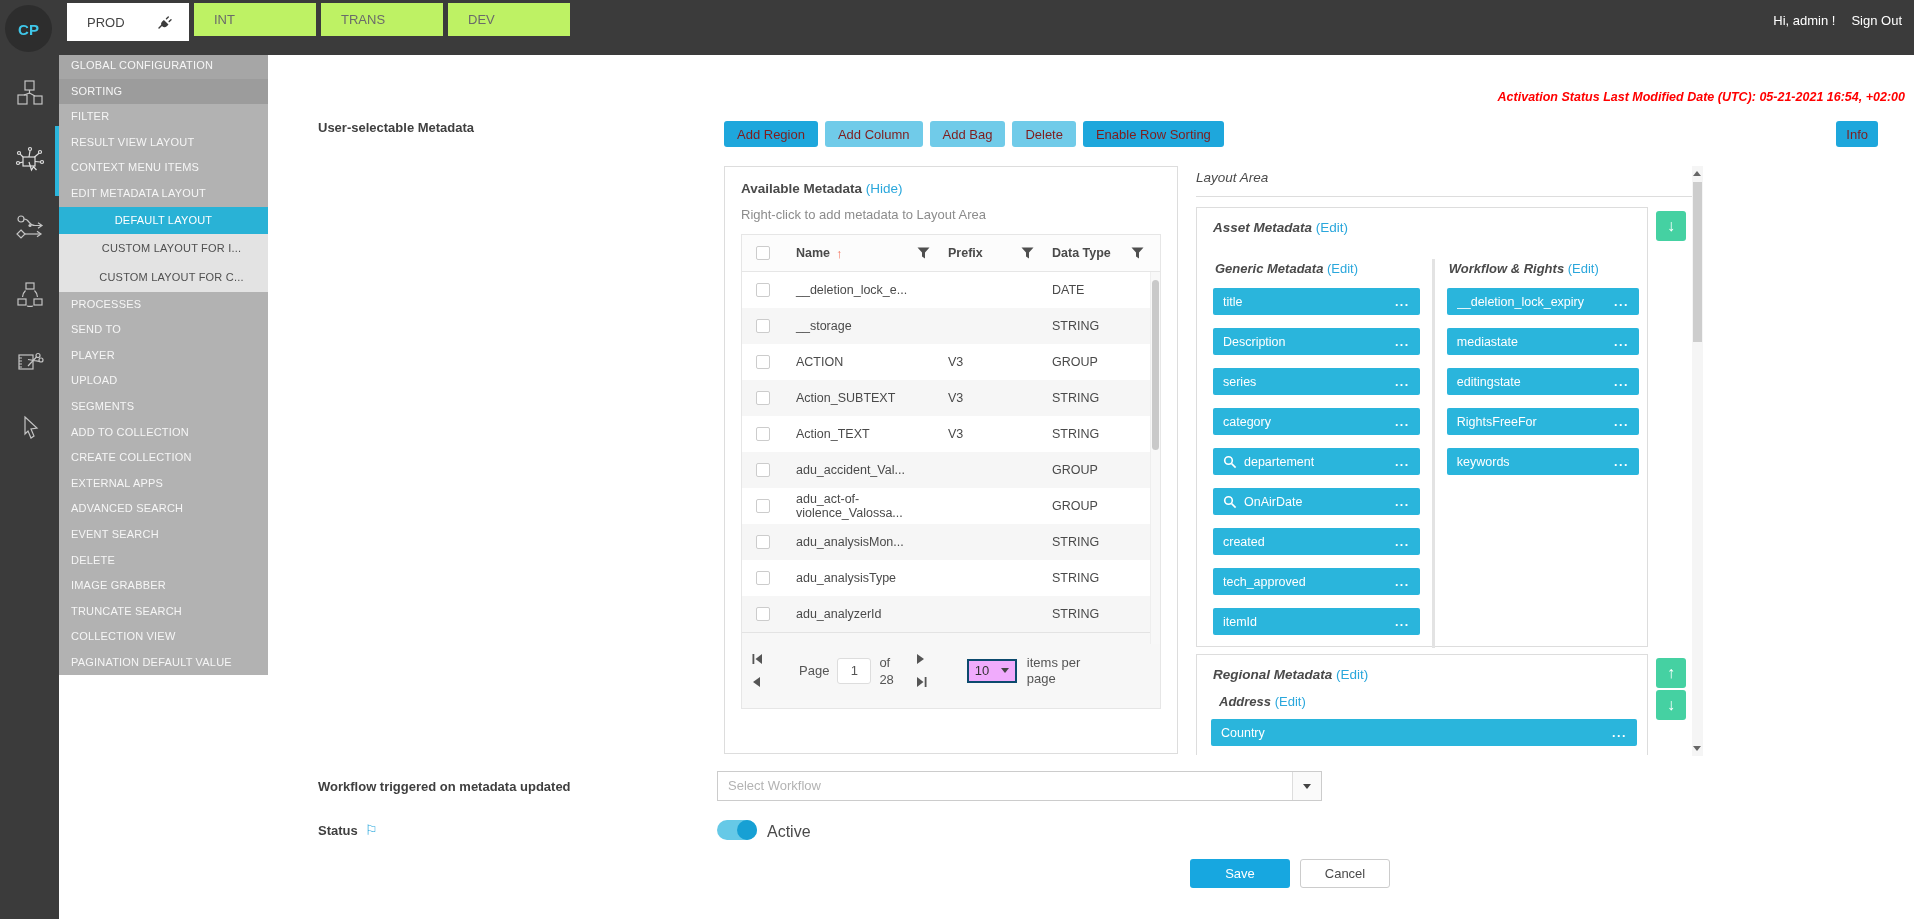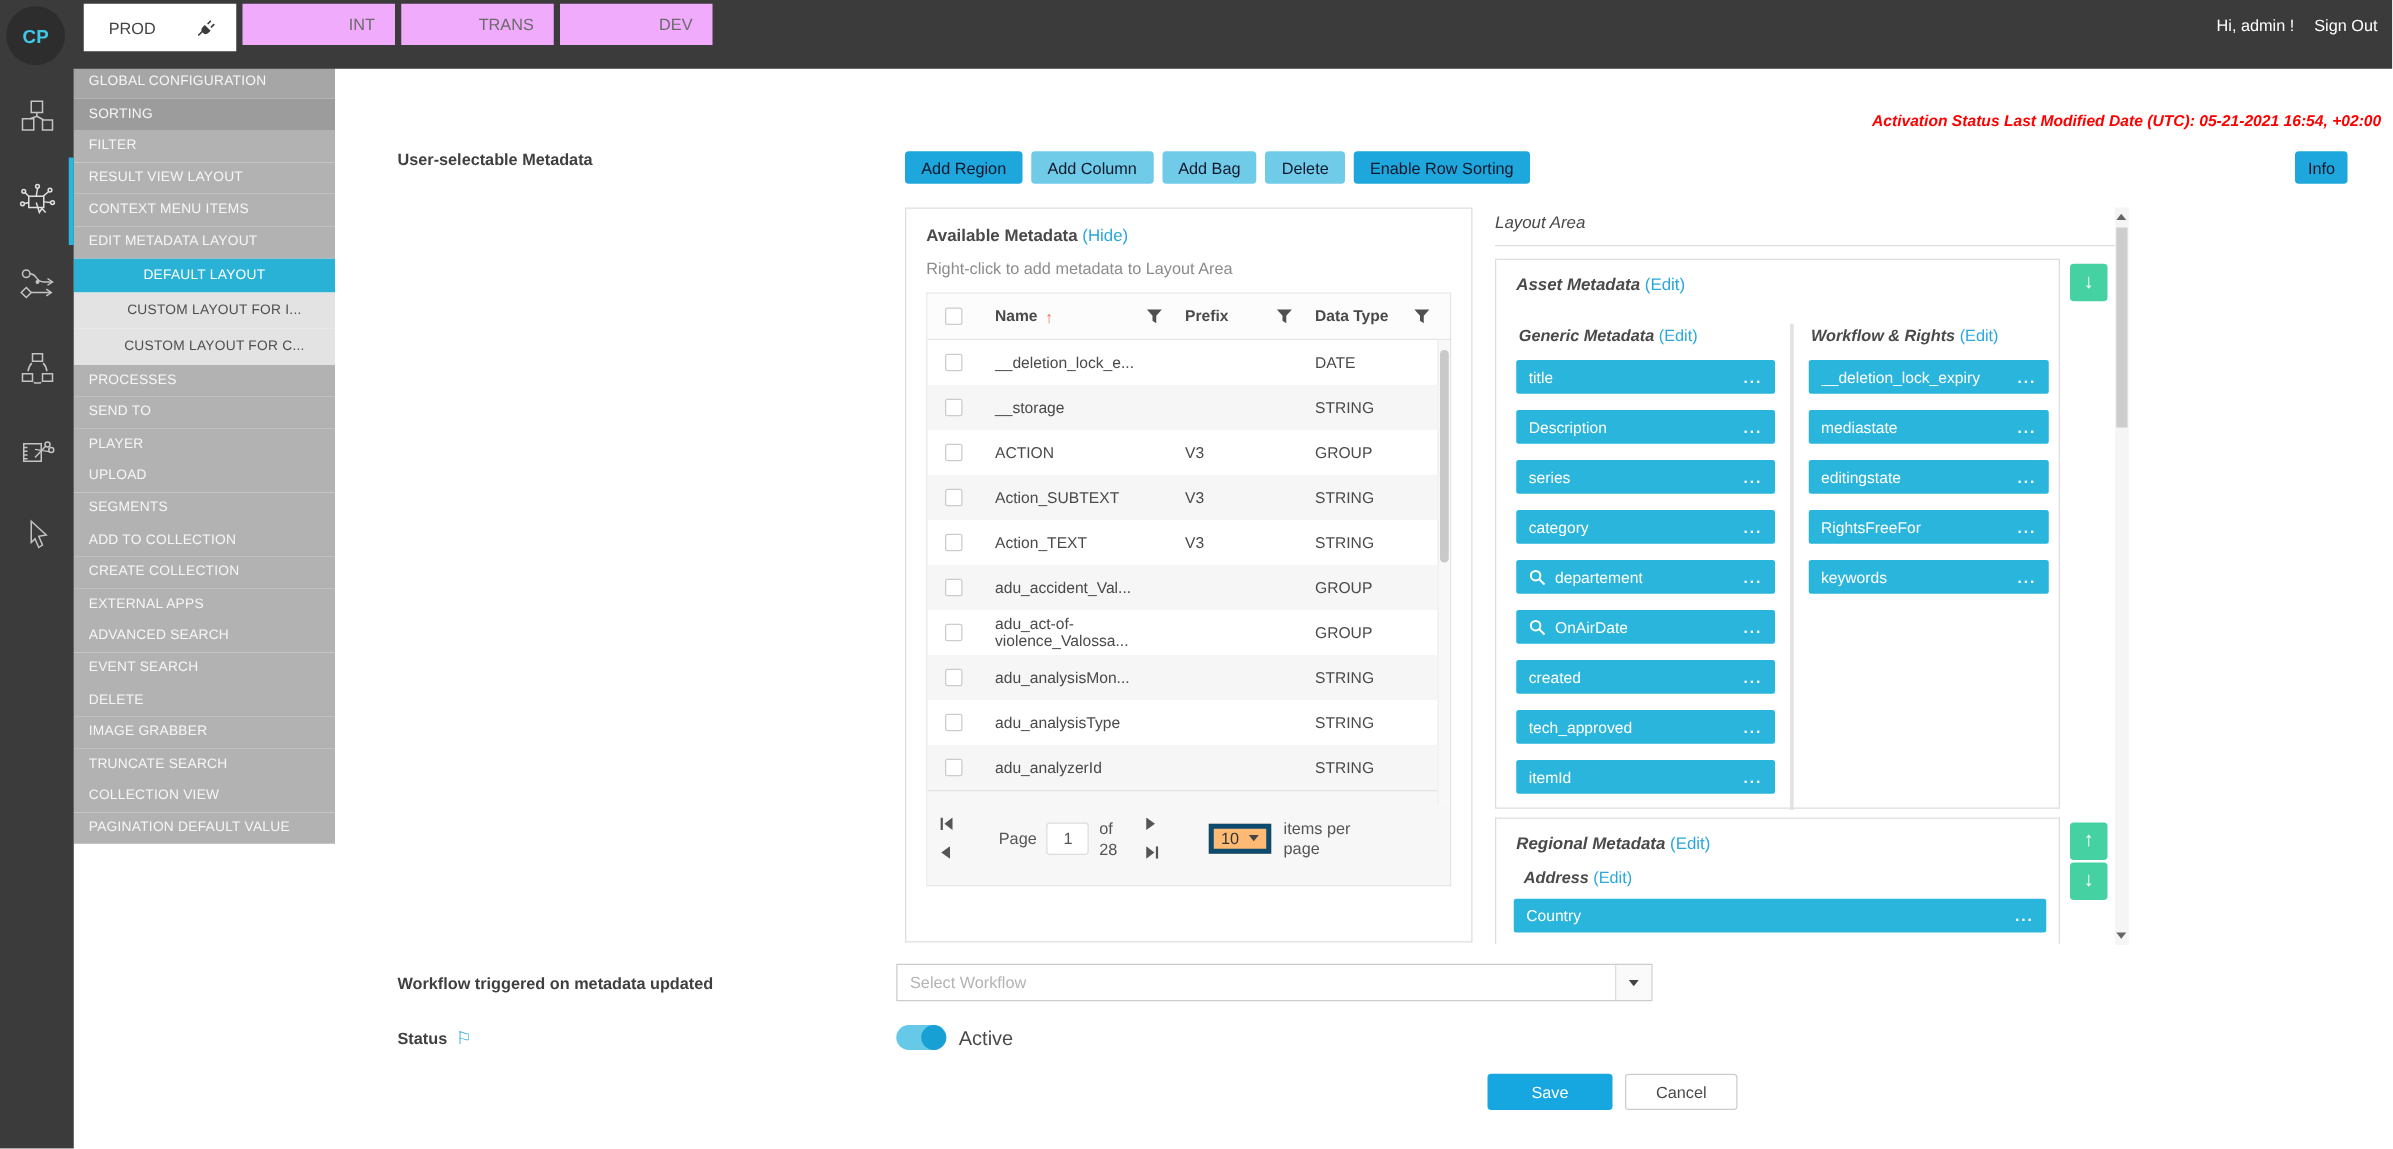--- a/index.html
+++ b/index.html
@@ -5,22 +5,22 @@
   * { box-sizing: border-box; margin: 0; padding: 0; }
   html,body { background:#fff; }
   body { font-family: "Liberation Sans", "DejaVu Sans", sans-serif; }
   .page { position: relative; width: 1914px; height: 919px; background:#fff; overflow: hidden; }
 
   
   .topbar { position:absolute; left:0; top:0; width:1914px; height:55px; background:#3b3b3b; z-index:4; }
   .logo-circle { position:absolute; left:5px; top:5px; width:47px; height:47px; border-radius:50%;
     background:#2d2d2d; color:#3fc6e8; font-size:15px; font-weight:bold; text-align:center; line-height:50px; z-index:6; }
   .tabs { position:absolute; left:67px; top:3px; display:flex; gap:5px; }
-  .tab { width:122px; height:33px; background:#f0abfc; color:#6a6a6a; font-size:13px;
-    display:flex; align-items:center; padding:0 16px 0 20px; cursor:pointer;justify-content:flex-end; }
+  .tab { width:122px; height:33px; background:#bef264; color:#6a6a6a; font-size:13px;
+    display:flex; align-items:center; padding:0 16px 0 20px; cursor:pointer; }
   .tab.active { background:#fff; color:#444; height:38px; justify-content:space-between; }
   .topbar-right { position:absolute; right:12px; top:0; height:41px; display:flex; align-items:center; gap:16px;
     color:#fff; font-size:13px; }
   .topbar-right .signout { cursor:pointer; }
 
   
   .rail { position:absolute; left:0; top:41px; width:59px; height:878px; background:#3b3b3b; z-index:3; padding-top:34px; }
   .rail-icon { width:59px; height:36px; margin-bottom:31px; display:flex; align-items:center; justify-content:center; cursor:pointer; }
   .rail-active-bar { position:absolute; right:0; top:85px; width:4px; height:70px; background:#2ab5dc; }
 
@@ -34,21 +34,21 @@
   .side-item.sub { background:#e3e3e3; color:#4f4f4f; text-align:center; padding-left:16px; height:29px; line-height:29px; }
 
   
   .breadcrumb { position:absolute; left:283px; top:53px; width:1622px; height:28px; background:#e4e4e4;
     line-height:28px; padding-left:14px; color:#6d6d6d; font-size:11.5px; letter-spacing:.3px; }
   .activation { position:absolute; right:9px; top:90px; color:#ff0000; font-style:italic; font-weight:bold; font-size:12.5px; }
 
   
   .section-label { position:absolute; left:318px; top:120px; font-weight:bold; font-size:13px; color:#3f3f3f; }
   .toolbar { position:absolute; left:724px; top:121px; display:flex; gap:7px; }
-  .tbtn { height:26px; padding:0 13px; border:none; border-radius:3px; color:#0f172a; font-size:13px;
+  .tbtn { height:26px; padding:0 13px; border:none; border-radius:3px; color:#7f1d1d; font-size:13px;
     background:#1ea7dc; font-family:inherit; cursor:pointer; }
   .tbtn.disabled { background:#70cbe9; }
   .info-btn { position:absolute; right:36px; top:121px; padding:0 10px; }
 
   
   .panel { position:absolute; left:724px; top:166px; width:454px; height:588px; border:1px solid #ddd; background:#fff; padding:14px 16px; }
   .panel-title-row { font-size:13.5px; color:#4a4a4a; font-weight:bold; }
   .link { color:#2aa7dc; font-weight:normal; cursor:pointer; }
   .hint { margin-top:11px; font-size:13px; color:#8c8c8c; }
 
@@ -70,21 +70,21 @@
 
   .grid-footer { display:flex; align-items:center; height:76px; background:#f7f7f7; border-top:1px solid #e3e3e3;
     font-size:13px; color:#555; }
   .pg-nav { display:flex; flex-direction:column; gap:13px; margin-left:10px; }
   .pgbtn { cursor:pointer; line-height:0; }
   .pg-label { margin-left:36px; }
   .pg-input { width:34px; height:26px; margin-left:8px; border:1px solid #ddd; border-radius:3px; text-align:center;
     font-size:13px; color:#555; background:#fff; font-family:inherit; }
   .pg-of { display:flex; flex-direction:column; line-height:17px; margin-left:8px; }
   .pg-nav.right { margin-left:22px; }
-  .pg-size { width:50px; height:24px; margin-left:40px; border:4px solid #0c4a6e; background:#fdba74; display:flex;
+  .pg-size { width:50px; height:24px; margin-left:40px; border:2px solid #0c4a6e; background:#f0abfc; display:flex;
     align-items:center; justify-content:space-between; padding:0 6px; font-size:13px; color:#333; cursor:pointer; }
   .caret { display:inline-block; width:0; height:0; border-left:4px solid transparent; border-right:4px solid transparent; border-top:5px solid #444; }
   .pg-size-label { width:64px; margin-left:10px; line-height:16px; }
 
   
   .la-label { position:absolute; left:1196px; top:170px; font-size:13.5px; color:#4a4a4a;font-style:italic; }
   .la-rule { position:absolute; left:1196px; top:196px; width:506px; height:1px; background:#ddd; }
   .asset-box { position:absolute; left:1196px; top:207px; width:452px; height:440px; border:1px solid #ddd;
     background:#fff; padding:12px 8px 0 16px; }
   .box-title-row { font-size:13.5px; color:#4a4a4a; }

